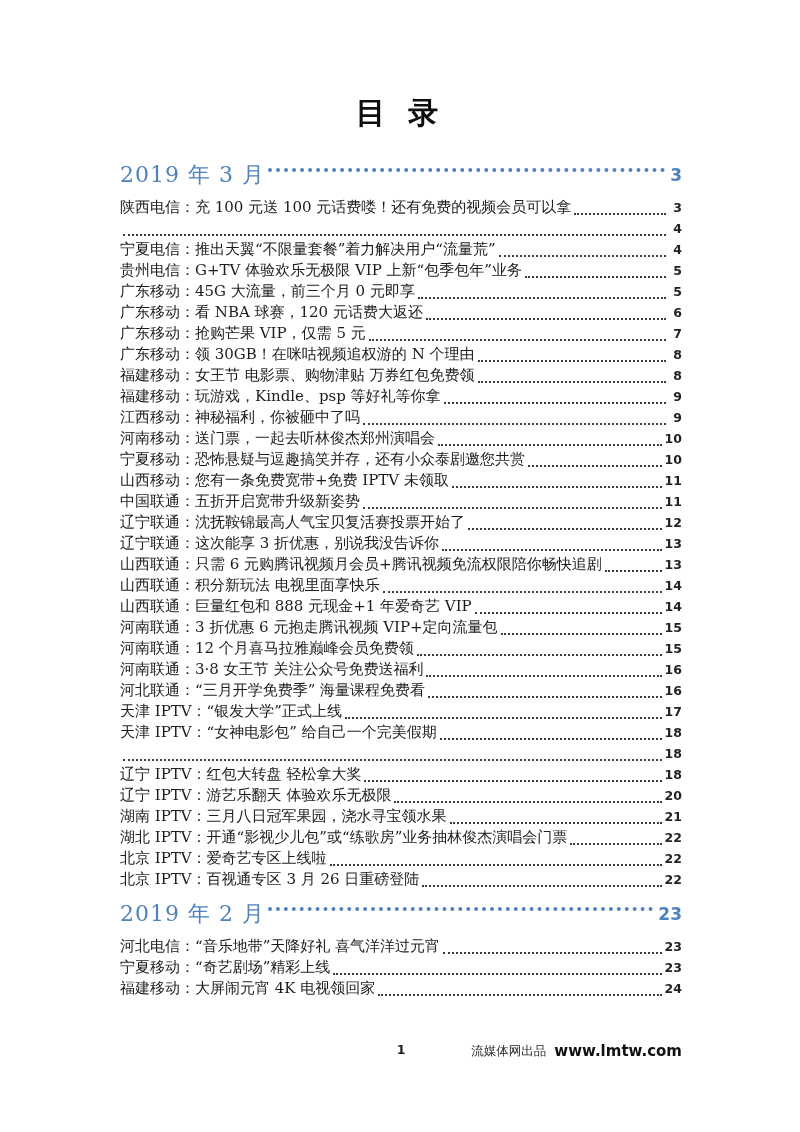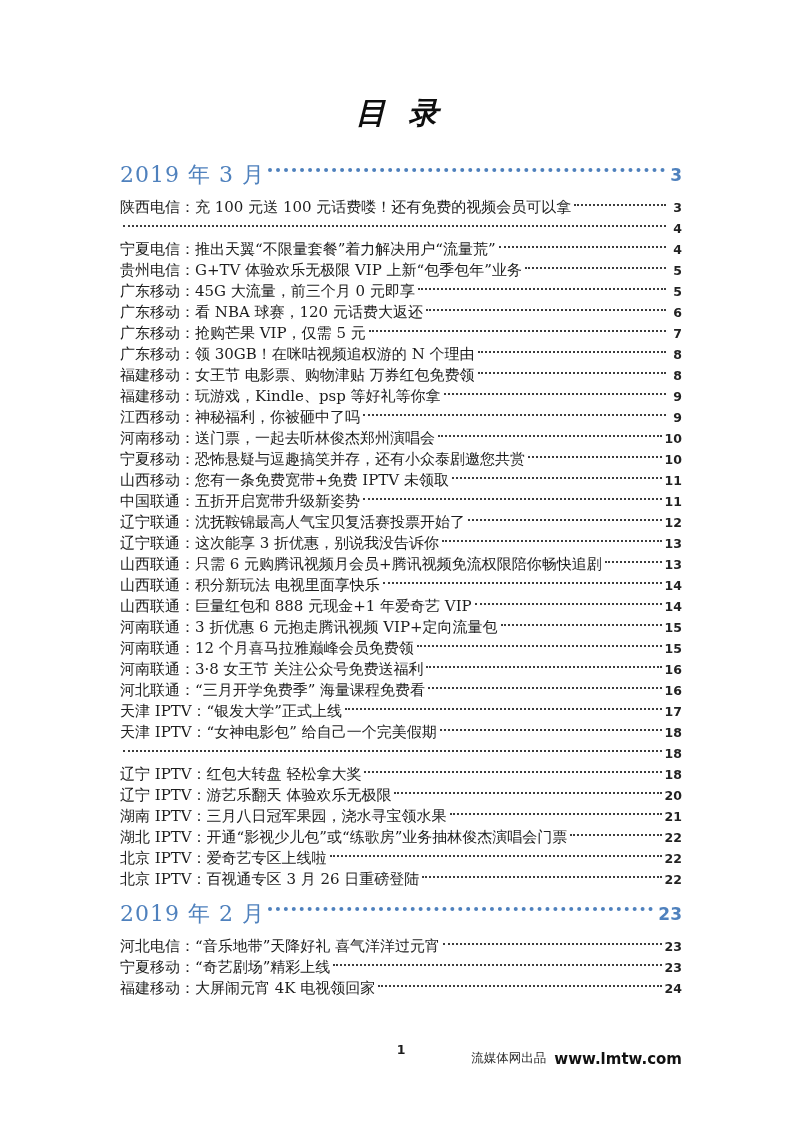--- a/index.html
+++ b/index.html
@@ -4,21 +4,21 @@
 <style>
   html, body { margin: 0; padding: 0; background: #e8e8e8; }
   .page {
     width: 800px; height: 1132px; background: #ffffff;
     position: relative; overflow: hidden; box-sizing: border-box;
     font-family: "DejaVu Serif", "Liberation Serif", serif;
     color: #1c1c1c; margin: 0 auto;
   }
   .doc-title {
     margin: 0; padding-top: 93px; text-align: center;
-    font-size: 30px; font-weight: 700; color: #0f0f0f; letter-spacing: 6px; font-style: italic;
+    font-size: 30px; font-weight: 700; color: #0f0f0f; letter-spacing: 6px;
   }
   .content { margin: 26px 118px 0 120px; }
 
   
   .toc-heading-row {
     display: flex; align-items: center;
     color: #4f81bd; font-size: 22px; line-height: 30px;
     margin: 9px 0 7px 0; cursor: pointer;
   }
   .h-label { white-space: nowrap; letter-spacing: 1px; }
@@ -26,21 +26,21 @@
     flex: 1; border-bottom: 4px dotted #4f81bd;
     margin: 0 5px 0 3px; transform: translateY(-5px);
   }
   .h-page {
     font-weight: 700; font-size: 17px;
     font-family: "DejaVu Sans", "Liberation Sans", sans-serif;
   }
 
   
   .toc-row {
-    display: flex; align-items: center;
+    display: flex; align-items: flex-end;
     font-size: 15px; line-height: 21px; cursor: pointer;
   }
   .e-label { white-space: nowrap; }
   .e-leader {
     flex: 1; border-bottom: 2px dotted #3c3c3c;
     margin: 0 3px; transform: translateY(-3px);
   }
   .e-page {
     font-size: 12.5px; font-weight: 700; min-width: 13px; text-align: right;
     font-family: "DejaVu Sans", "Liberation Sans", sans-serif; color: #222;
@@ -48,21 +48,21 @@
 
   .footer {
     position: absolute; left: 120px; right: 118px; top: 1042px;
     height: 18px; font-size: 12.5px;
   }
   .footer-page {
     position: absolute; left: 0; right: 0; text-align: center;
     font-family: "DejaVu Sans", "Liberation Sans", sans-serif; font-weight: 600;
   }
   .footer-right {
-    position: absolute; right: 0; top: 8px; display: flex; align-items: flex-start;
+    position: absolute; right: 0; top: 0; display: flex; align-items: center;
     color: #2a2a2a;
   }
   .footer-publisher { font-size: 12.5px; }
   .footer-url {
     font-family: "DejaVu Sans", "Liberation Sans", sans-serif;
     font-weight: 700; margin-left: 8px; font-size: 15px; color: #111;
   }
 </style>
 </head>
 <body>

